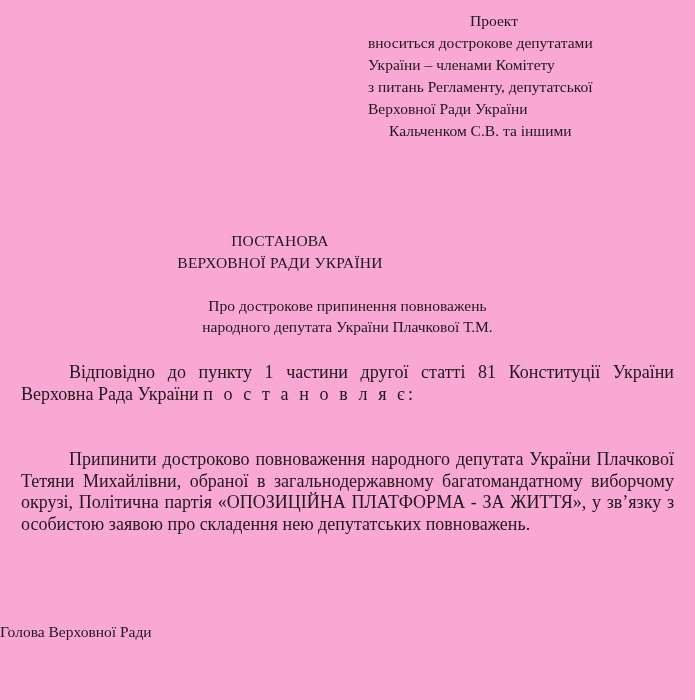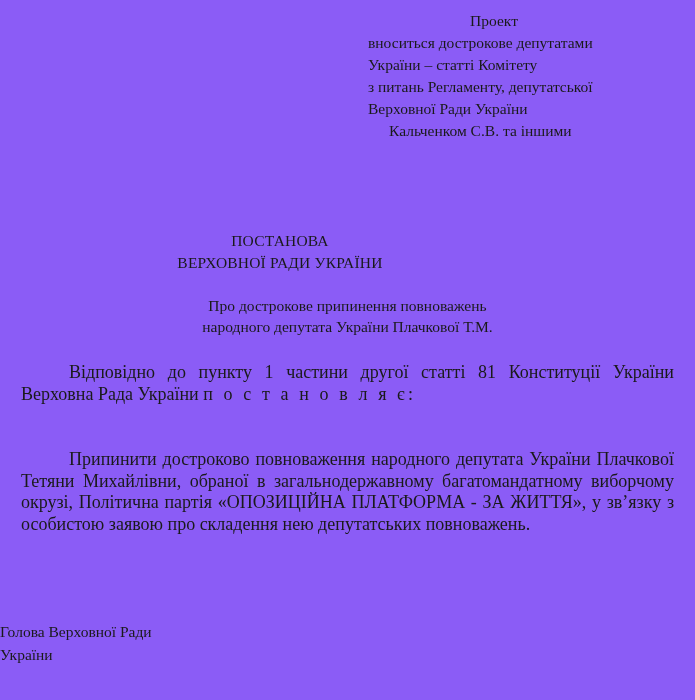--- a/index.html
+++ b/index.html
@@ -16,21 +16,21 @@
     font-family: "Liberation Serif", "DejaVu Serif", serif;
     color: #1a1a1a;
     -webkit-font-smoothing: antialiased;
   }
 
   .page {
     position: absolute;
     inset: 0;
     width: 695px;
     height: 700px;
-    background: #8b5cf6;
+    background: #f9a8d4;
   }
 
   
   .header-block {
     position: absolute;
     top: 10px;
     left: 368px;
     width: 300px;
     font-size: 15.5px;
     line-height: 22px;
@@ -113,21 +113,21 @@
   }
 </style>
 </head>
 <body>
 
 <div class="page">
 
   <div class="header-block">
     <div class="hb-line centered">Проект</div>
     <div class="hb-line">вноситься дострокове депутатами</div>
-    <div class="hb-line">України – статті Комітету</div>
+    <div class="hb-line">України – членами Комітету</div>
     <div class="hb-line">з питань Регламенту, депутатської</div>
     <div class="hb-line">Верховної Ради України</div>
     <div class="hb-line indented">Кальченком С.В. та іншими</div>
   </div>
 
   <div class="title-block">
     <div class="tline">ПОСТАНОВА</div>
     <div class="tline">ВЕРХОВНОЇ РАДИ УКРАЇНИ</div>
   </div>
 
@@ -136,16 +136,15 @@
     <div class="sline">народного депутата України Плачкової Т.М.</div>
   </div>
 
   <div class="body-area">
     <p class="para first"><span>Відповідно до пункту 1 частини другої статті 81 Конституції України Верховна Рада України </span><span class="spaced">п о с т а н о в л я є:</span></p>
     <p class="para second">Припинити достроково повноваження народного депутата України Плачкової Тетяни Михайлівни, обраної в загальнодержавному багатомандатному виборчому окрузі, Політична партія «ОПОЗИЦІЙНА ПЛАТФОРМА - ЗА ЖИТТЯ», у зв’язку з особистою заявою про складення нею депутатських повноважень.</p>
   </div>
 
   <div class="footer-block">
     <div class="fline">Голова Верховної Ради</div>
-    <div class="fline">України</div>
   </div>
 
 </div>
 
 </body></html>

